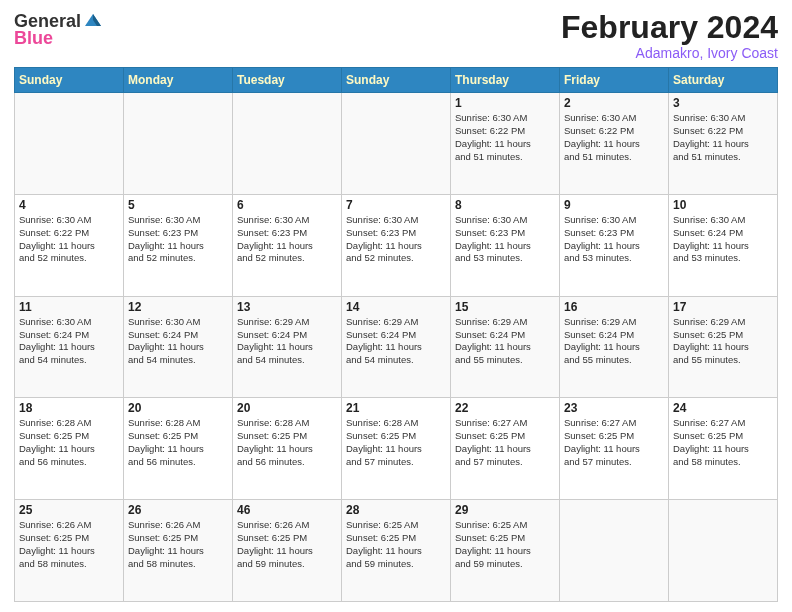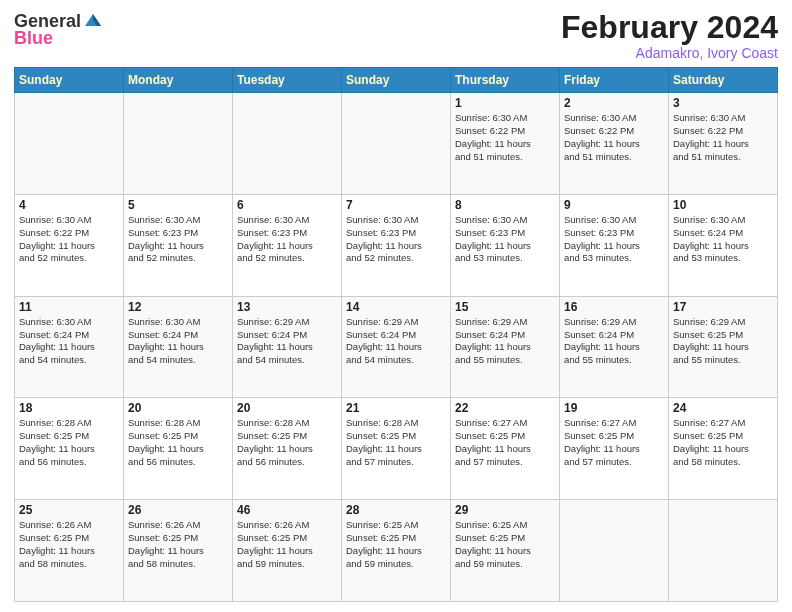--- a/index.html
+++ b/index.html
@@ -283,21 +283,21 @@
 and 57 minutes.</div>
           </td>
           <td>
             <span class="day-number">22</span>
             <div class="day-info" style="white-space: pre-line;">Sunrise: 6:27 AM
 Sunset: 6:25 PM
 Daylight: 11 hours
 and 57 minutes.</div>
           </td>
           <td>
-            <span class="day-number">19</span>
+            <span class="day-number">23</span>
             <div class="day-info" style="white-space: pre-line;">Sunrise: 6:27 AM
 Sunset: 6:25 PM
 Daylight: 11 hours
 and 57 minutes.</div>
           </td>
           <td>
             <span class="day-number">24</span>
             <div class="day-info" style="white-space: pre-line;">Sunrise: 6:27 AM
 Sunset: 6:25 PM
 Daylight: 11 hours

